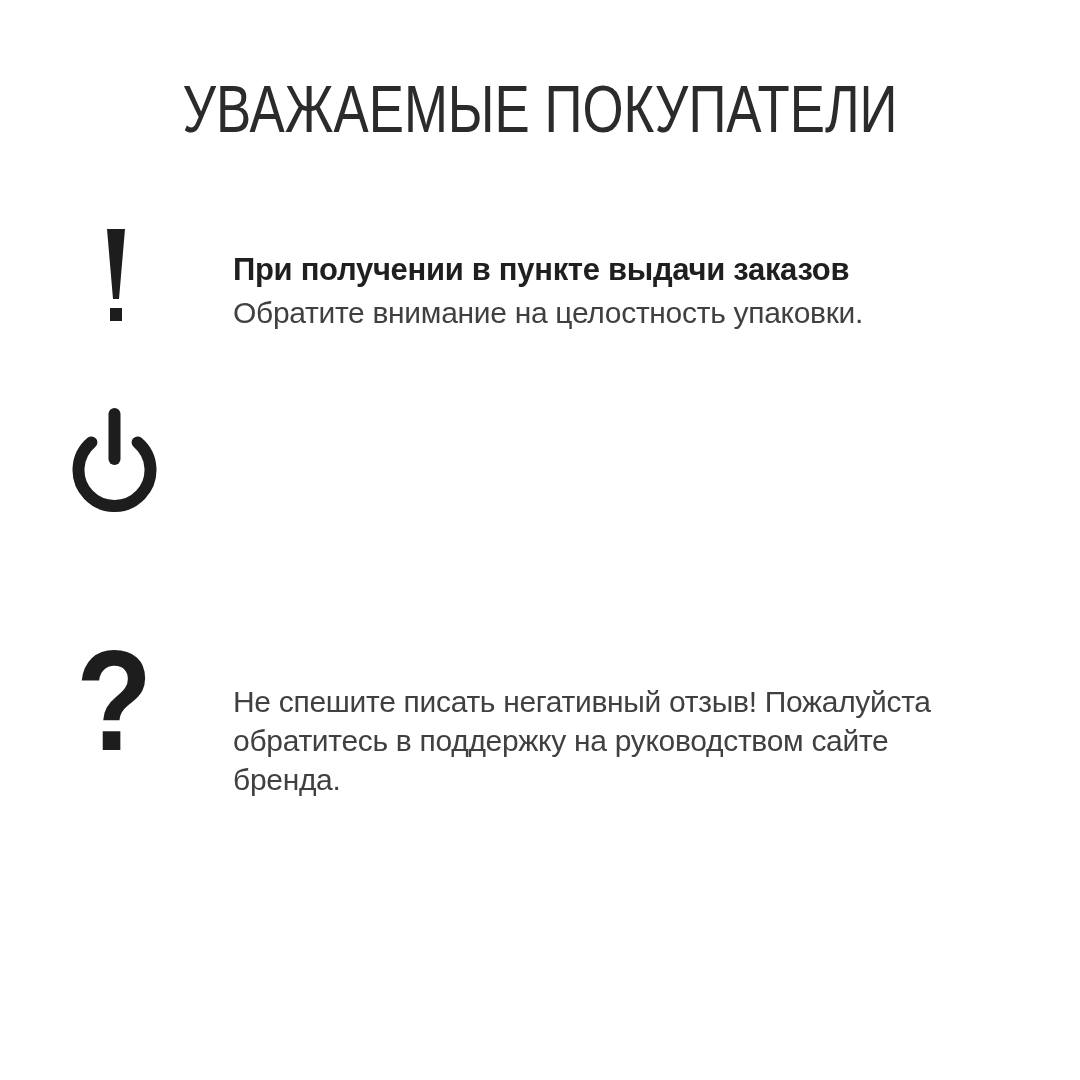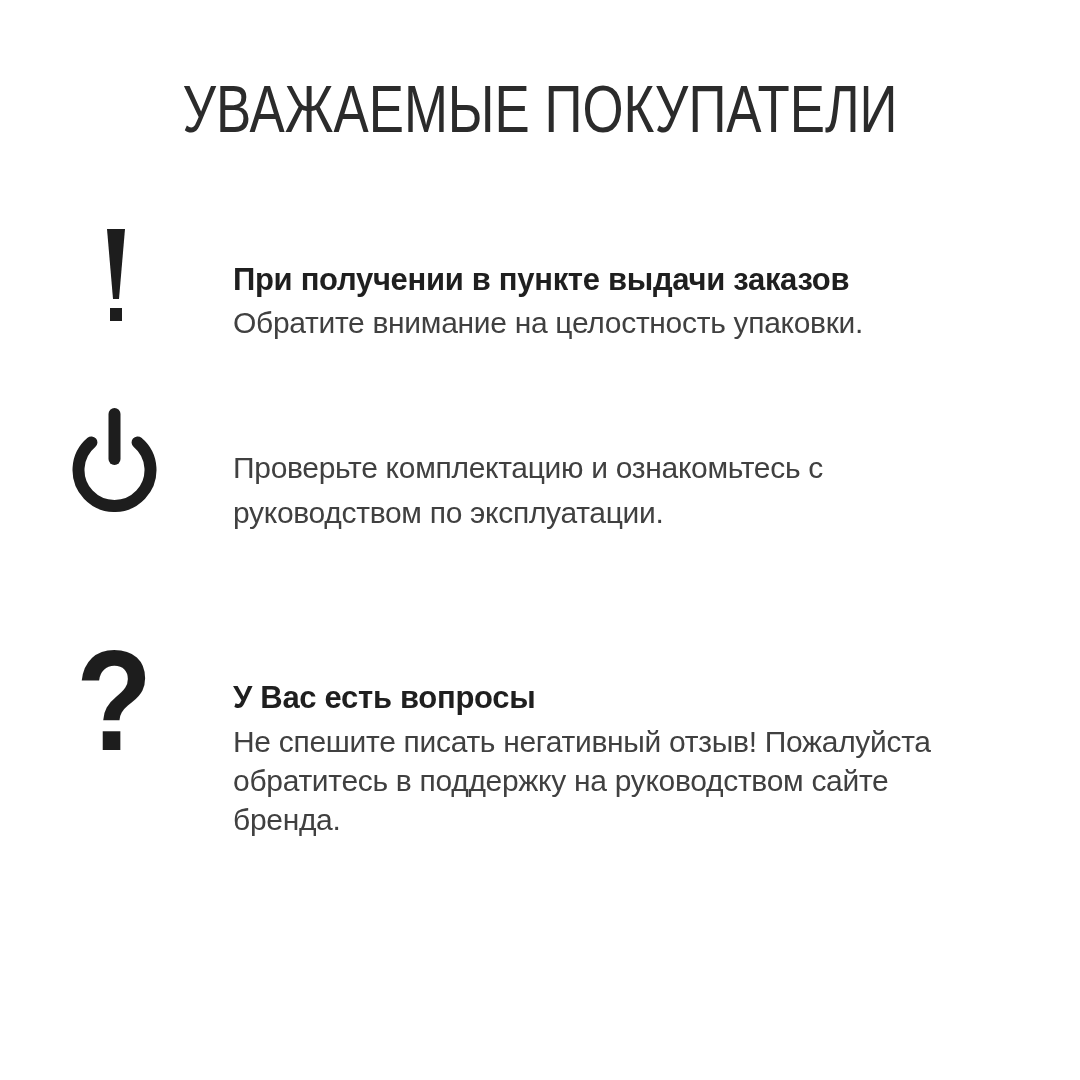--- a/index.html
+++ b/index.html
@@ -34,21 +34,21 @@
     line-height:40px;
     color:#1f1f1f;
     letter-spacing:-0.3px;
   }
   .body{
     font-size:30px;
     font-weight:400;
     color:#404040;
     letter-spacing:-0.3px;
   }
-  .texts-1{top:260px;}
+  .texts-1{top:250px;}
   .texts-1 .body{margin-top:3px;line-height:40px;}
   .texts-2{top:442px;}
   .texts-2 .body{margin-top:3px;line-height:45px;}
   .texts-3{top:678px;}
   .texts-3 .body{margin-top:4px;line-height:39px;}
   .icon-wrap{position:absolute;}
   .icon-exclaim{left:103px;top:229px;}
   .icon-power{left:72px;top:408px;}
   .icon-question{
     left:76px;top:630px;
@@ -81,25 +81,23 @@
   </section>
 
   <section class="row">
     <div class="icon-wrap icon-power">
       <svg width="85" height="104" viewBox="0 0 85 104" aria-hidden="true">
         <path d="M 42.5 6 L 42.5 51" stroke="#1d1d1d" stroke-width="12" stroke-linecap="round" fill="none"></path>
         <path d="M 19.4 34.4 A 36 36 0 1 0 65.6 34.4" stroke="#1d1d1d" stroke-width="12" stroke-linecap="round" fill="none"></path>
       </svg>
     </div>
     <div class="texts texts-2">
-      <div class="body">Проверьте комплектацию и ознакомьтесь с руководством по эксплуатации.</div>
     </div>
   </section>
 
   <section class="row">
     <div class="icon-wrap icon-question">?</div>
     <div class="texts texts-3">
-      <div class="heading">У Вас есть вопросы</div>
       <div class="body">Не спешите писать негативный отзыв! Пожалуйста, обратитесь в поддержку на руководством сайте бренда.</div>
     </div>
   </section>
 
 </div>
 
 </body></html>

